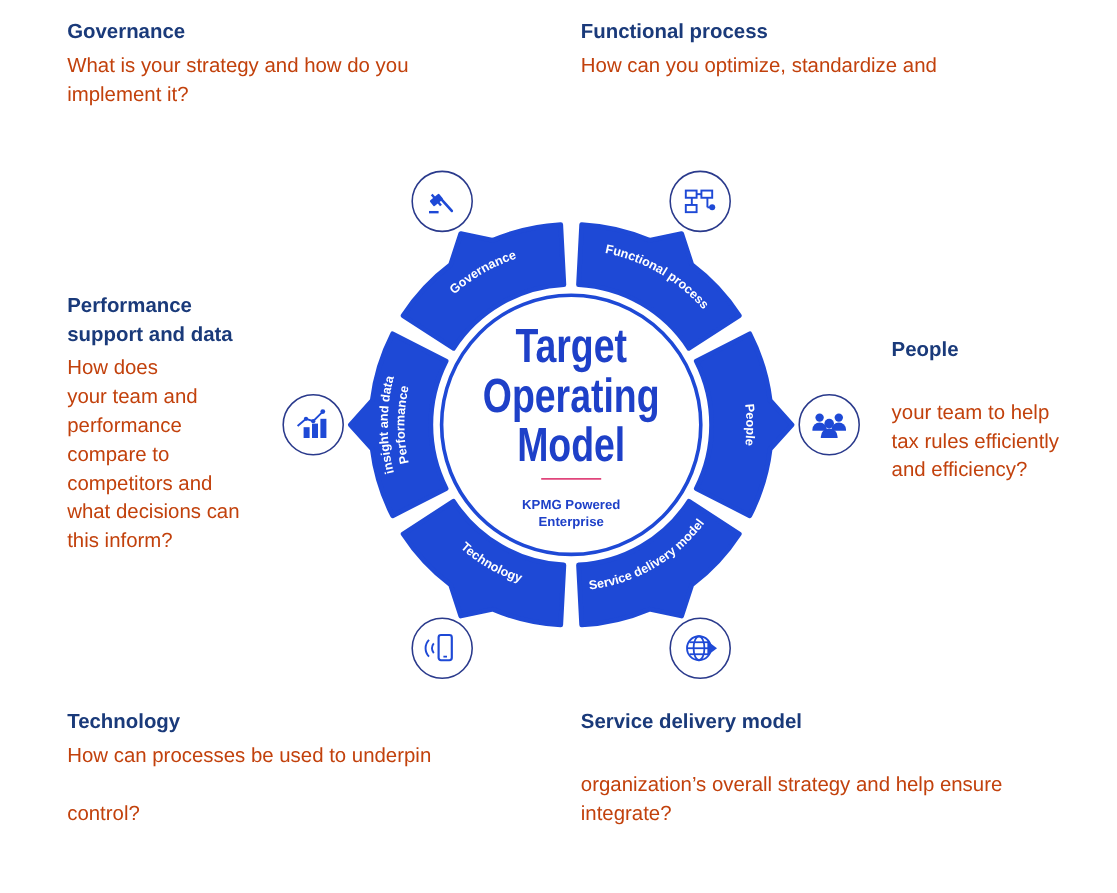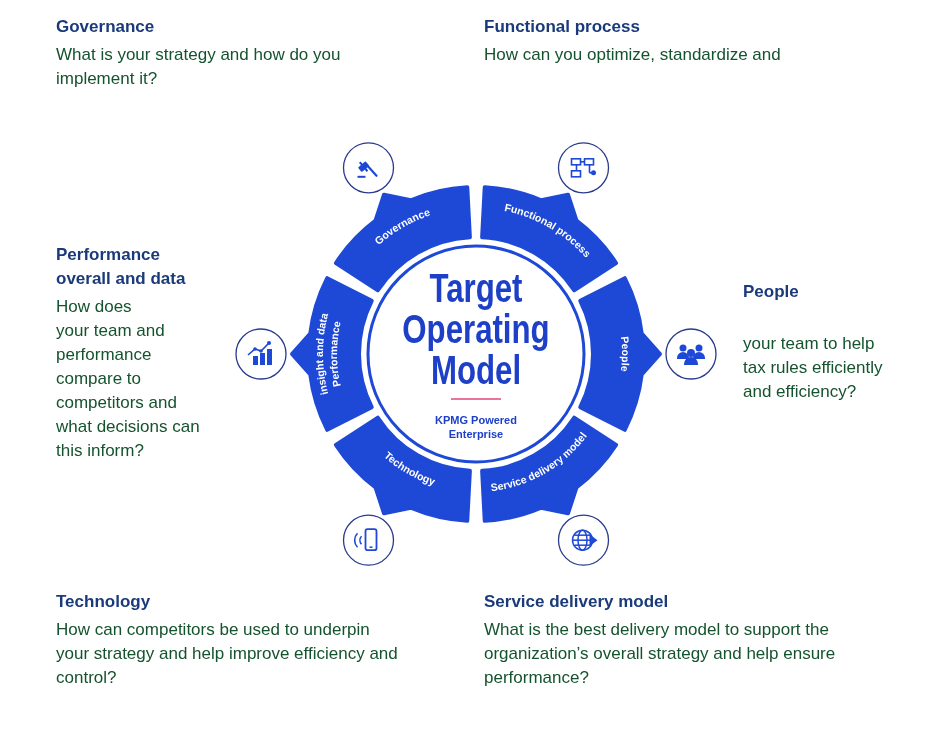--- a/index.html
+++ b/index.html
@@ -1,20 +1,20 @@
 <!DOCTYPE html>
 <html><head>
 <meta charset="utf-8">
 <style>
   html, body { margin:0; padding:0; background:#ffffff; }
   body { width:931px; height:744px; position:relative; overflow:hidden;
          font-family:"Liberation Sans", sans-serif; }
   .block { position:absolute; }
   .block h3 { margin:0; font-size:17px; font-weight:bold; color:#1a3a7a; line-height:24px; }
-  .block p  { margin:4px 0 0 0; font-size:17px; color:#14532d; line-height:24px; }
+  .block p  { margin:4px 0 0 0; font-size:17px; color:#c2410c; line-height:24px; }
   #diagram { position:absolute; left:0; top:0; }
   .seg-label { font-family:"Liberation Sans", sans-serif; font-weight:bold; font-size:10.5px; fill:#ffffff; }
   .title-txt { font-family:"Liberation Sans", sans-serif; font-weight:bold; fill:#1e40c8; }
   .sub-txt { font-family:"Liberation Sans", sans-serif; font-weight:bold; fill:#1e40c8; font-size:11px; }
 </style>
 </head>
 <body>
 
 <div class="block" style="left:56px; top:15px; width:340px;">
   <h3>Governance</h3>
@@ -27,21 +27,21 @@
 <div class="block" style="left:484px; top:15px; width:380px;">
   <h3>Functional process</h3>
   <p>
     <span>How can you optimize, standardize and</span><br>
   </p>
 </div>
 
 <div class="block" style="left:56px; top:243px; width:190px;">
   <h3>
     <span>Performance</span><br>
-    <span>overall and data</span>
+    <span>support and data</span>
   </h3>
   <p>
     <span>How does</span><br>
     <span>your team and</span><br>
     <span>performance</span><br>
     <span>compare to</span><br>
     <span>competitors and</span><br>
     <span>what decisions can</span><br>
     <span>this inform?</span>
   </p>
@@ -53,32 +53,32 @@
     <br>
     <span>your team to help</span><br>
     <span>tax rules efficiently</span><br>
     <span>and efficiency?</span>
   </p>
 </div>
 
 <div class="block" style="left:56px; top:590px; width:400px;">
   <h3>Technology</h3>
   <p>
-    <span>How can competitors be used to underpin</span><br>
-    <span>your strategy and help improve efficiency and</span><br>
+    <span>How can processes be used to underpin</span><br>
+    <br>
     <span>control?</span>
   </p>
 </div>
 
 <div class="block" style="left:484px; top:590px; width:420px;">
   <h3>Service delivery model</h3>
   <p>
-    <span>What is the best delivery model to support the</span><br>
+    <br>
     <span>organization’s overall strategy and help ensure</span><br>
-    <span>performance?</span>
+    <span>integrate?</span>
   </p>
 </div>
 
 <svg id="diagram" width="931" height="744" viewBox="0 0 931 744">
   <g id="segments">
       <path d="M335.9420151531142,263.0452811524905 A167,167 0 0 1 375.4968911336079,220.62786982210213 L384.00000000000006,194.65132570366328 L410.7479015422913,200.27568947344247 A167,167 0 0 1 467.2598953074284,187.22886769598617 L469.8766931195756,237.16034443371484 A117,117 0 0 0 377.8755435503854,290.27723290324184 Z" fill="#1e49d6" stroke="#1e49d6" stroke-linejoin="round" stroke-width="4"></path>
       <path d="M484.74010469257166,187.22886769598617 A167,167 0 0 1 541.2520984577087,200.27568947344247 L568,194.6513257036633 L576.503108866392,220.6278698221021 A167,167 0 0 1 616.0579848468858,263.0452811524905 L574.1244564496146,290.27723290324184 A117,117 0 0 0 482.1233068804244,237.16034443371484 Z" fill="#1e49d6" stroke="#1e49d6" stroke-linejoin="round" stroke-width="4"></path>
       <path d="M624.7980895394575,278.1835865434957 A167,167 0 0 1 641.7552073241008,333.64781965134034 L660,354 L641.7552073241008,374.35218034865966 A167,167 0 0 1 624.7980895394575,429.8164134565043 L580.2477633300391,407.116888469527 A117,117 0 0 0 580.2477633300391,300.883111530473 Z" fill="#1e49d6" stroke="#1e49d6" stroke-linejoin="round" stroke-width="4"></path>
       <path d="M616.0579848468858,444.9547188475095 A167,167 0 0 1 576.503108866392,487.37213017789793 L568,513.3486742963366 L541.2520984577087,507.72431052655753 A167,167 0 0 1 484.74010469257166,520.7711323040138 L482.1233068804244,470.83965556628516 A117,117 0 0 0 574.1244564496146,417.72276709675816 Z" fill="#1e49d6" stroke="#1e49d6" stroke-linejoin="round" stroke-width="4"></path>
       <path d="M467.2598953074284,520.7711323040138 A167,167 0 0 1 410.7479015422913,507.72431052655753 L384.00000000000006,513.3486742963368 L375.4968911336079,487.3721301778979 A167,167 0 0 1 335.9420151531142,444.9547188475095 L377.8755435503854,417.72276709675816 A117,117 0 0 0 469.8766931195756,470.83965556628516 Z" fill="#1e49d6" stroke="#1e49d6" stroke-linejoin="round" stroke-width="4"></path>

